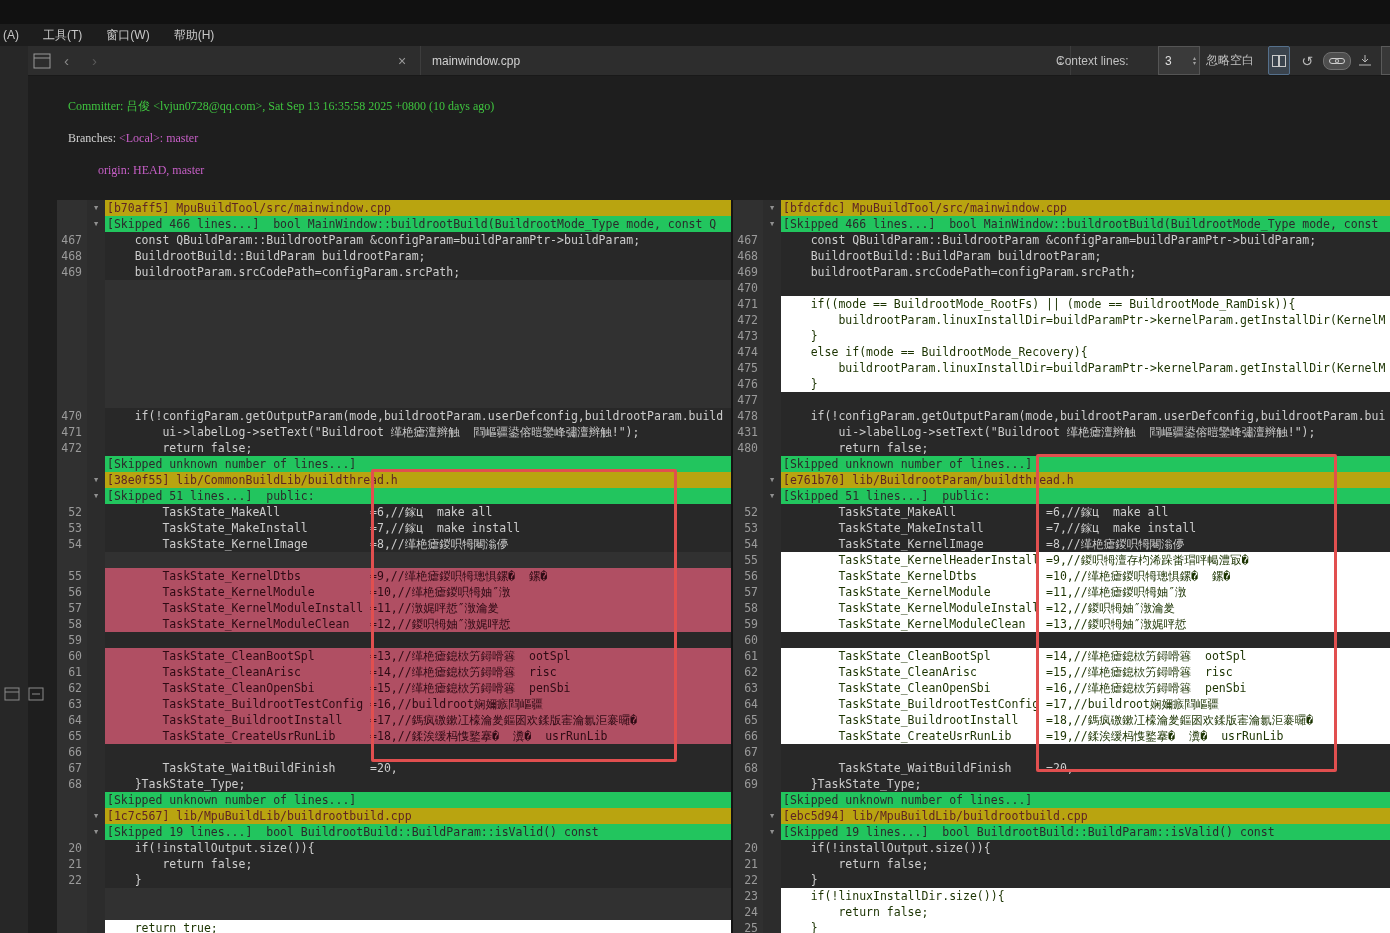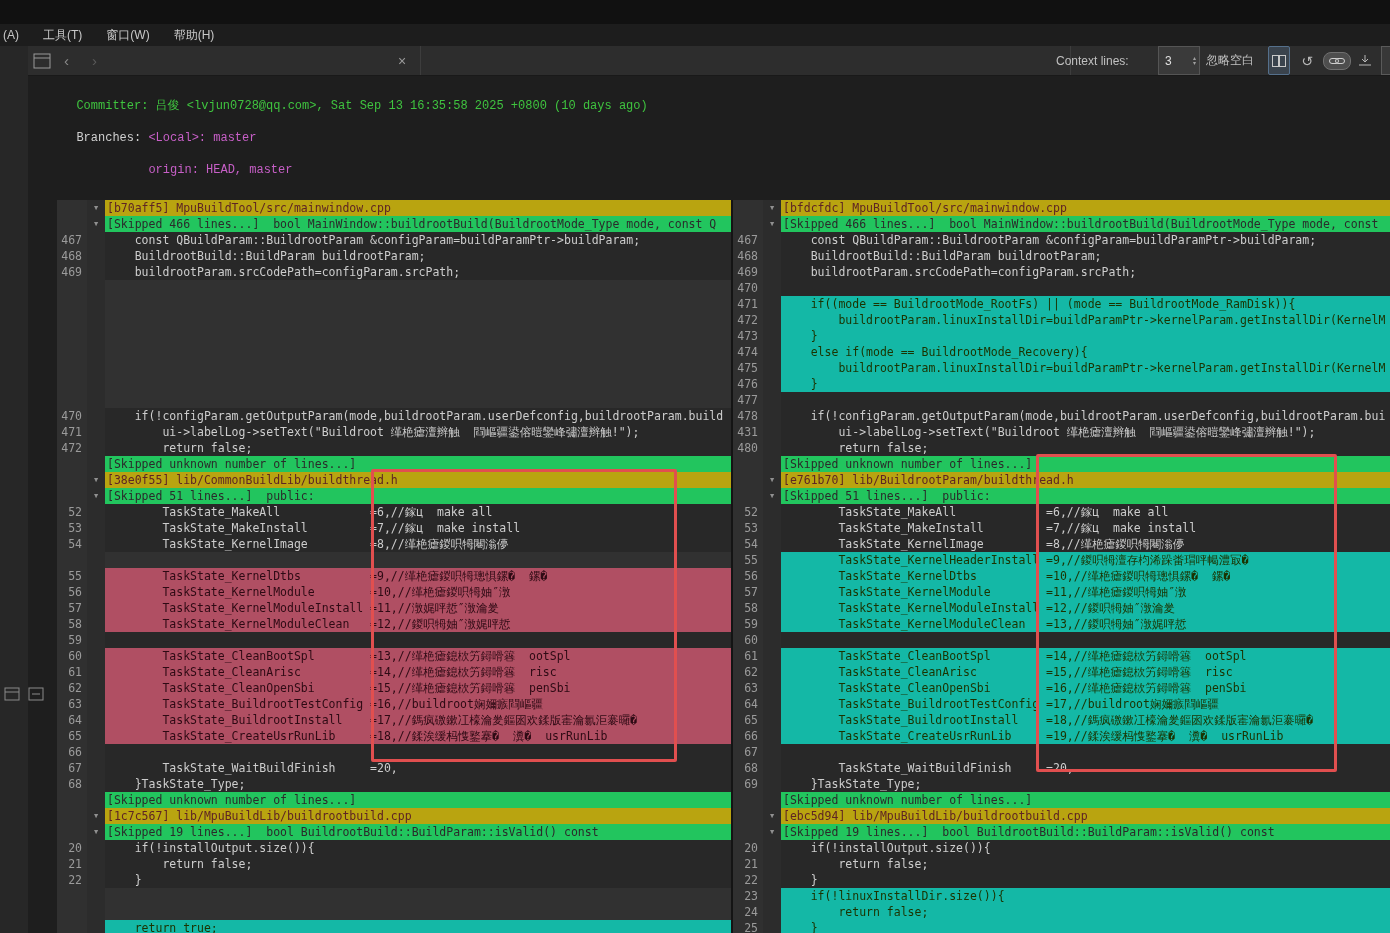--- a/index.html
+++ b/index.html
@@ -21,21 +21,21 @@
   .combo-arrows{display:inline-flex;flex-direction:column;line-height:5px;font-size:6px;color:#a0a0a0;margin-left:8px}
   .spinbox{background:#3a3a3a;border:1px solid #555;height:20px;top:4px;display:flex;align-items:center;
     padding:0 3px 0 6px;color:#e0e0e0}
   .icon-btn{width:22px;height:22px;top:4px;display:flex;align-items:center;justify-content:center}
   .icon-btn.active{background:#3a434d;border:1px solid #55708c;border-radius:2px}
   .pill{background:#4e4e4e;border:1px solid #707070;border-radius:8px}
   .refresh-glyph{font-size:14px;color:#b8b8b8}
 
   
   .commit{left:57px;top:76px;width:1333px;height:124px;background:#1e1e1e;
-    font-family:Liberation Mono, monospace;font-size:12px;line-height:16px;padding:6px 0 0 5px;white-space:pre}
+    font-family:Liberation Serif, serif;font-size:12px;line-height:16px;padding:6px 0 0 5px;white-space:pre}
   .c-green{color:#3fc43f}
   .c-white{color:#d0d0d0}
   .c-mag{color:#c75fc7}
   .c-msg{color:#d8d8c4;display:block;margin-top:16px}
 
   
   .sidebar{left:0;top:46px;width:28px;height:887px;background:#272727}
 
   
   .diff{left:57px;top:200px;width:1333px;height:733px;display:flex;background:#1e1e1e;overflow:hidden}
@@ -43,21 +43,21 @@
   .pane-left{width:674px}
   .divider{width:2px;background:#141414}
   .pane-right{flex:1}
   .row{display:flex;height:16px;line-height:16px;font-family:"DejaVu Sans Mono",monospace;
     font-size:11.5px;white-space:pre;overflow:hidden}
   .gut{flex:none;width:30px;text-align:right;padding-right:5px;color:#9b9b9b;background:#303030}
   .fold{flex:none;width:18px;text-align:center;background:#2c2c2c;color:#909090;font-size:7px;line-height:16px}
   .txt{flex:1;color:#cdcdcd;padding-left:2px;overflow:hidden}
   .t-hdr .txt{background:#b9a410;color:#5e2424}
   .t-skip .txt{background:#22c55e;color:#2b2b2b}
-  .t-add .txt{background:#14b8a6;color:#1b3300}
+  .t-add .txt{background:#ffffff;color:#1b3300}
   .t-del .txt{background:#b04f63;color:#2e0a14}
   .t-fill .txt{background:#313131}
 
   
   .anno{border:3px solid #e14f4f;border-radius:2px;pointer-events:none;z-index:5}
   .anno-left{left:371px;top:469px;width:306px;height:293px}
   .anno-right{left:1036px;top:454px;width:301px;height:318px}
 
   svg{display:block}
 </style>
@@ -85,20 +85,27 @@
         <rect x="1" y="1" width="16" height="14" fill="none" stroke="#9a9a9a"></rect>
         <line x1="1" y1="5" x2="17" y2="5" stroke="#9a9a9a"></line>
       </svg>
   </div>
   <div class="abs tb-chev" style="left:64px">‹</div>
   <div class="abs tb-chev dim" style="left:92px">›</div>
 
   <div class="abs" style="left:398px;font-size:14px;color:#9a9a9a">×</div>
   <div class="abs tb-sep" style="left:420px"></div>
 
+  <div class="abs" style="left:424px;width:644px">
+    <span style="padding-left:8px;color:#d2d2d2">mainwindow.cpp</span>
+    <span class="combo-arrows" style="margin-left:auto;margin-right:6px">
+      <span>▴</span>
+        <span>▾</span>
+    </span>
+  </div>
   <div class="abs tb-sep" style="left:1070px"></div>
 
   <div class="abs" style="left:1056px">Context lines:</div>
   <div class="abs spinbox" style="left:1158px;width:42px">
     <span>3</span>
     <span class="combo-arrows" style="margin-left:auto">
       <span>▴</span>
         <span>▾</span>
     </span>
   </div>

